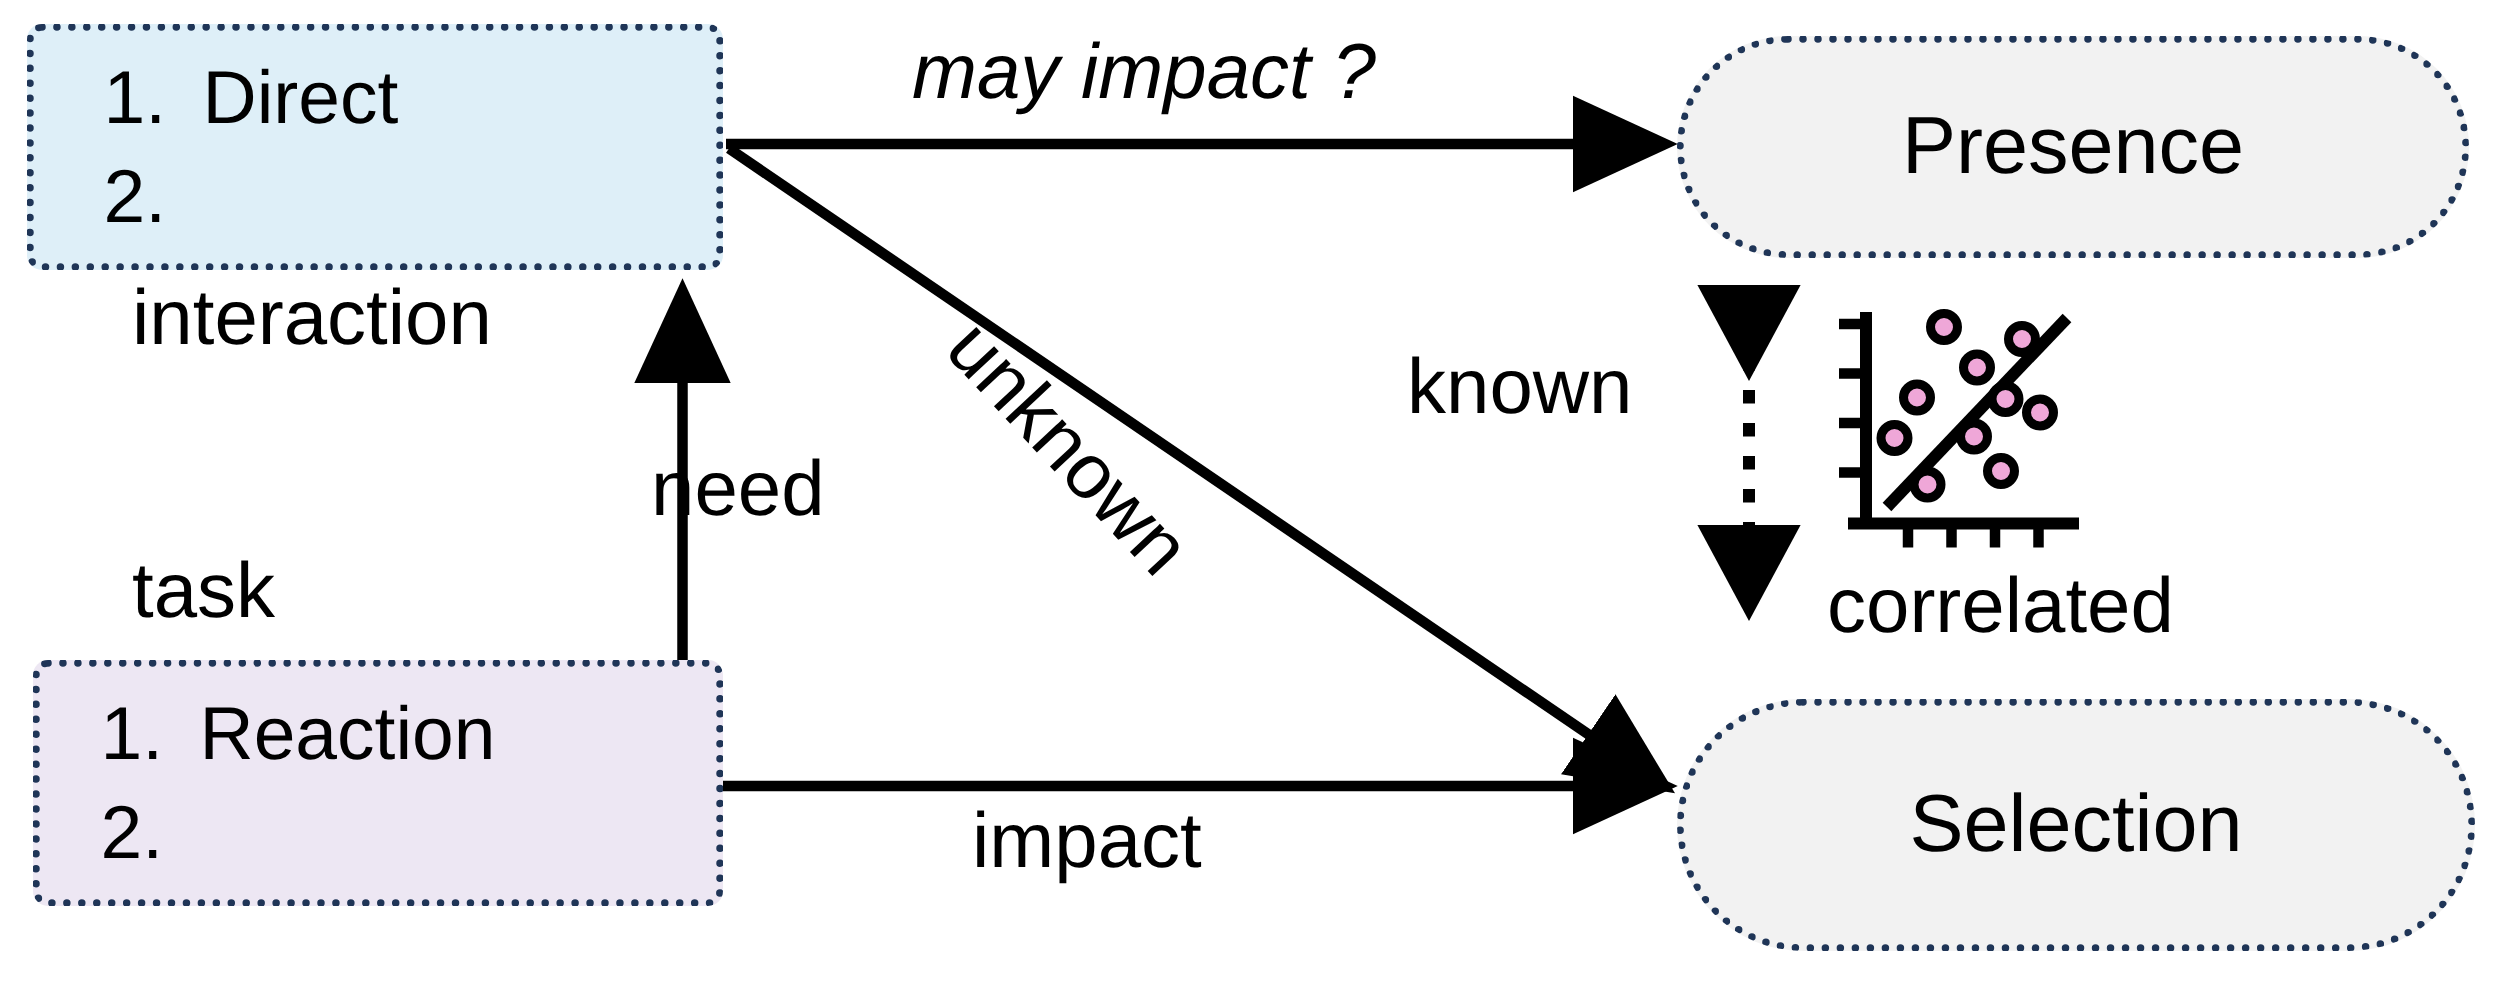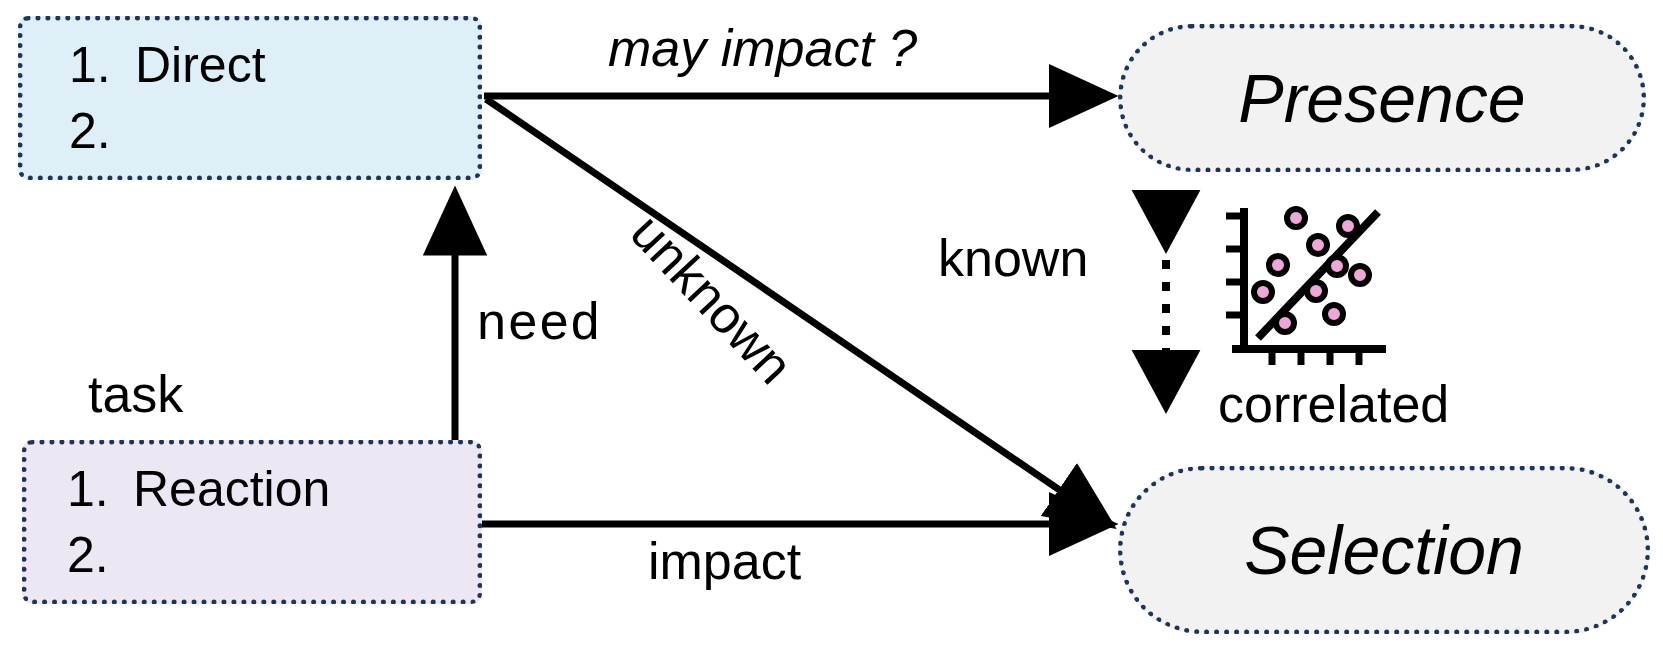--- a/index.html
+++ b/index.html
@@ -60,44 +60,43 @@
     border: 5px dotted #1F3557;
     border-radius: 90px;
     background: #F2F2F2;
     display: flex;
     flex-direction: column;
     align-items: center;
     justify-content: center;
     text-align: center;
   }
   .node-pill .line {
-    font-size: 68px;
+    font-size: 54px;
     line-height: 1.18;
     white-space: nowrap;
-    font-style: italic;
   }
   #pill-presence {
     left: 1118px; top: 24px;
     width: 528px; height: 148px;
   }
   #pill-reaction {
     left: 1118px; top: 466px;
     width: 532px; height: 168px;
   }
 
   
   .edge-label {
     position: absolute;
     font-size: 52px;
     line-height: 1;
     white-space: nowrap;
   }
   #label-may-impact { left: 608px; top: 22px; font-style: italic; }
   #label-interaction { left: 88px;  top: 186px; }
-  #label-need       { left: 476px; top: 300px; font-family: Liberation Mono, monospace; }
+  #label-need       { left: 434px; top: 300px; }
   #label-task       { left: 88px;  top: 368px; }
   #label-impact     { left: 648px; top: 535px; }
   #label-known      { left: 938px; top: 232px; text-align: right; }
   #label-correlated { left: 1218px; top: 378px; text-align: right; }
   #label-unknown {
     left: 660px; top: 205px;
     transform: rotate(47deg);
     transform-origin: left top;
   }
 
@@ -204,16 +203,17 @@
   <div class="edge-label" id="label-unknown">unknown</div>
 
   <div class="edge-label" id="label-need">need</div>
 
   <div class="edge-label" id="label-impact">impact</div>
 
   <div class="edge-label" id="label-known">known</div>
 
   <div class="edge-label" id="label-correlated">correlated</div>
 
+  <div class="edge-label" id="label-interaction">interaction</div>
 
   <div class="edge-label" id="label-task">task</div>
 
 </div>
 
 </body></html>

